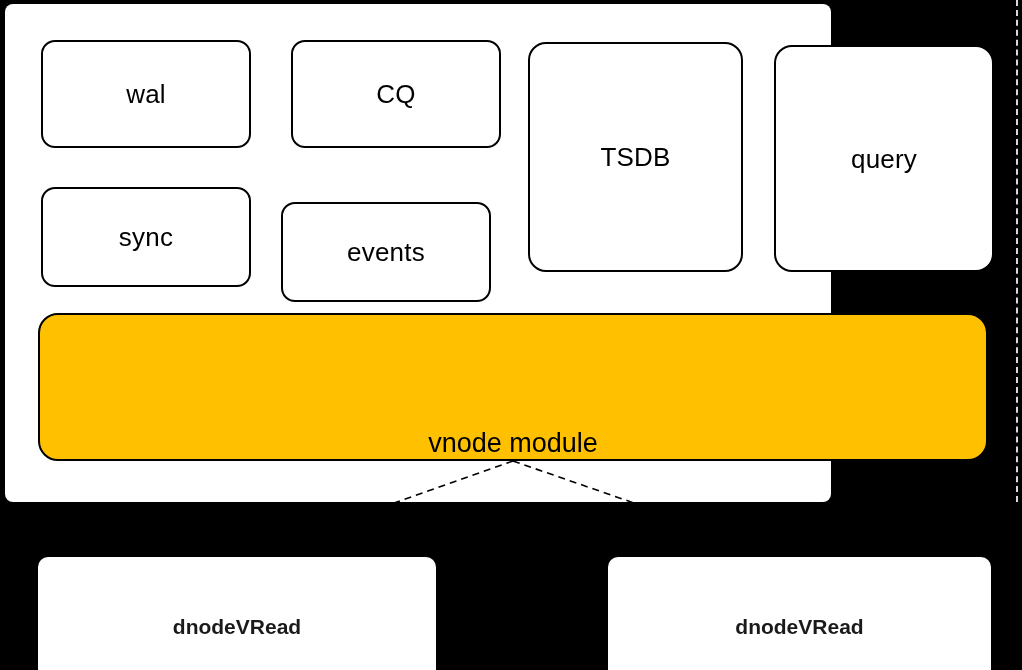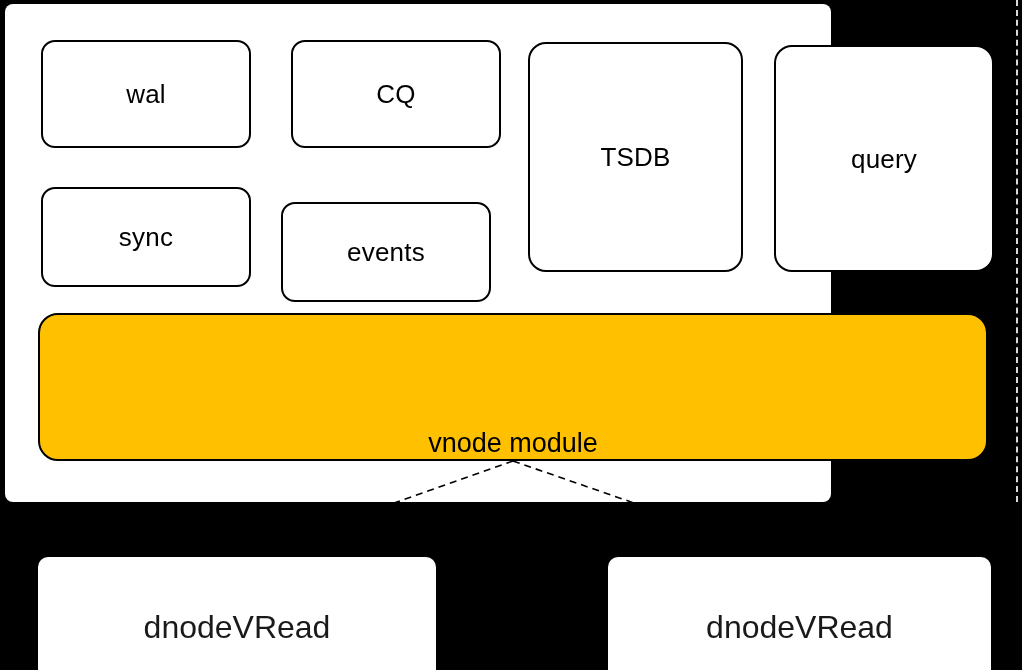--- a/index.html
+++ b/index.html
@@ -104,22 +104,22 @@
     box-sizing: border-box;
     background: #FFFFFF;
     border: 3px dashed #FFFFFF;
     border-radius: 10px;
     display: flex;
     align-items: center;
     justify-content: center;
   }
   .dnode-box .box-label {
     color: #1A1A1A;
-    font-size: 32px;
-    font-weight: 400;
+    font-size: 21px;
+    font-weight: 700;
     white-space: nowrap;
   }
   .box-dnode-read  { left: 38px;  top: 557px; width: 398px; height: 140px; }
   .box-dnode-write { left: 608px; top: 557px; width: 383px; height: 140px; }
 
   
   .edge-guide {
     position: absolute;
     left: 1016px;
     top: 0px;

